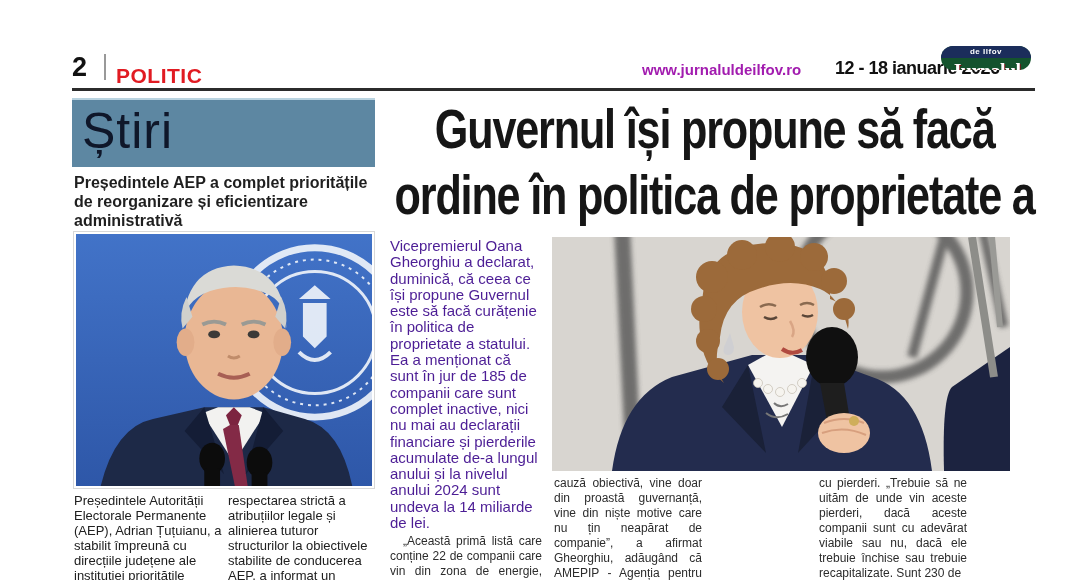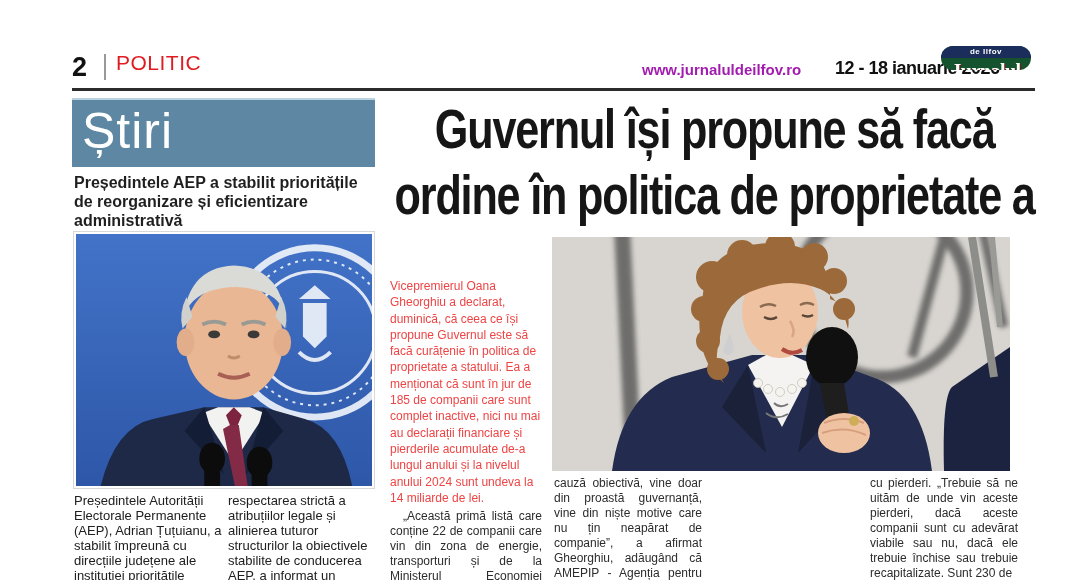--- a/index.html
+++ b/index.html
@@ -4,66 +4,66 @@
 <style>
   * { margin:0; padding:0; box-sizing:border-box; }
   html,body { width:1068px; height:580px; background:#ffffff; overflow:hidden;
               font-family:"Liberation Sans", sans-serif; }
   #page { position:relative; width:1068px; height:580px; background:#fff; }
 
   
   .masthead { position:absolute; left:72px; top:44px; width:963px; height:44px; }
   .pageno { position:absolute; left:0; top:8px; font-size:27px; font-weight:bold; color:#111; }
   .head-divider { position:absolute; left:32px; top:10px; width:2px; height:26px; background:#999; }
-  .section-label { position:absolute; left:44px; top:7px; font-size:21px; font-weight:normal;
+  .section-label { position:absolute; left:44px; top:20px; font-size:21px; font-weight:bold;
                    color:#e11b22; letter-spacing:.5px; }
   .site-url { position:absolute; left:570px; top:17px; font-size:15px; font-weight:bold; color:#a21caf; }
   .issue-date { position:absolute; left:763px; top:14px; font-size:18px; font-weight:bold;
                 color:#111; letter-spacing:-.5px; }
   .logo { position:absolute; left:869px; top:2px; width:90px; height:24px; background:#14532d;
           border-radius:12px; overflow:hidden; }
   .logo-top { display:block; height:12px; background:#1b2d5b; color:#fff; font-size:8px;
               font-weight:bold; text-align:center; line-height:12px; letter-spacing:.5px; }
   .logo-main { display:block; color:#fff; font-size:20px; font-weight:bold; text-align:center;
                line-height:26px; letter-spacing:-.5px; font-family:"Liberation Serif", serif;
                text-shadow:1px 1px 0 #7e0d12; border-bottom:2px solid #1b2d5b; }
   .head-rule { position:absolute; left:72px; top:88px; width:963px; height:3px; background:#2b2b2b; }
 
   
   .stiri-banner { position:absolute; left:72px; top:98px; width:303px; height:69px;
                   background:#5d87a2; border-top:2px solid #b9d3e0; }
-  .stiri-banner span { position:absolute; left:10px; top:2px; color:#ffffff; font-size:50px;
+  .stiri-banner span { position:absolute; left:10px; top:2px; color:#0f172a; font-size:50px;
                        font-weight:normal; letter-spacing:1px; }
   .side-headline { position:absolute; left:74px; top:174px; width:300px; font-size:16px;
                    font-weight:bold; color:#1f1f1f; line-height:1.18; }
   .side-photo { position:absolute; left:73px; top:231px; width:302px; height:258px;
                 border:1px solid #d8d8d8; background:#fff; padding:2px; }
   .side-photo svg { display:block; width:100%; height:100%; }
   .side-col { position:absolute; top:493px; width:150px; font-size:13px; line-height:15px;
               color:#202020; }
   .side-col.c1 { left:74px; }
   .side-col.c2 { left:228px; }
 
   
   .headline-outer { position:absolute; left:392px; top:96px; width:645px; height:136px; }
   .headline-inner { width:822px; transform:scaleX(0.785); transform-origin:0 0;
                     font-size:55px; font-weight:bold; color:#161616; line-height:1.2;
                     letter-spacing:-1.5px; text-align:center; }
   .art-col1 { position:absolute; left:390px; top:238px; width:152px; }
-  .art-intro { font-size:12px; line-height:16.3px; color:#ef4444;margin-top:40px; }
+  .art-intro { font-size:15px; line-height:16.3px; color:#4c1d95; }
   .art-p2 { font-size:12px; line-height:15px; color:#2c2c2c; text-align:justify;
             text-indent:13px; margin-top:3px; }
   .main-photo { position:absolute; left:552px; top:237px; width:458px; height:234px;
                 overflow:hidden; }
   .main-photo svg { display:block; width:100%; height:100%; }
   .art-col { position:absolute; top:476px; width:148px; font-size:12px; line-height:15px;
              color:#2c2c2c; text-align:justify; }
   .art-col.c2 { left:554px; }
   .art-col.c3 { left:712px; }
-  .art-col.c4 { left:870px; }
+  .art-col.c4 { left:819px; }
 </style>
 </head>
 <body>
 
 <div id="page">
 
   <div class="masthead">
     <div class="pageno">2</div>
     <div class="head-divider"></div>
     <div class="section-label">POLITIC</div>
@@ -72,21 +72,21 @@
     <div class="logo">
       <span class="logo-top">de Ilfov</span>
       <span class="logo-main">Jurnalul</span>
     </div>
   </div>
   <div class="head-rule"></div>
 
   <div class="stiri-banner">
     <span>Știri</span>
   </div>
-  <div class="side-headline">Președintele AEP a stabilit prioritățile de reorganizare și eficientizare administrativă</div>
+  <div class="side-headline">Președintele AEP a complet prioritățile de reorganizare și eficientizare administrativă</div>
 
   <div class="side-photo">
     <svg viewBox="0 0 300 256" preserveAspectRatio="none">
       <defs>
         <linearGradient id="bgblue" x1="0" y1="0" x2="0" y2="1">
           <stop offset="0" stop-color="#4273c8"></stop>
             <stop offset="1" stop-color="#2e57a8"></stop>
         </linearGradient>
       </defs>
       <rect width="300" height="256" fill="url(#bgblue)"></rect>

